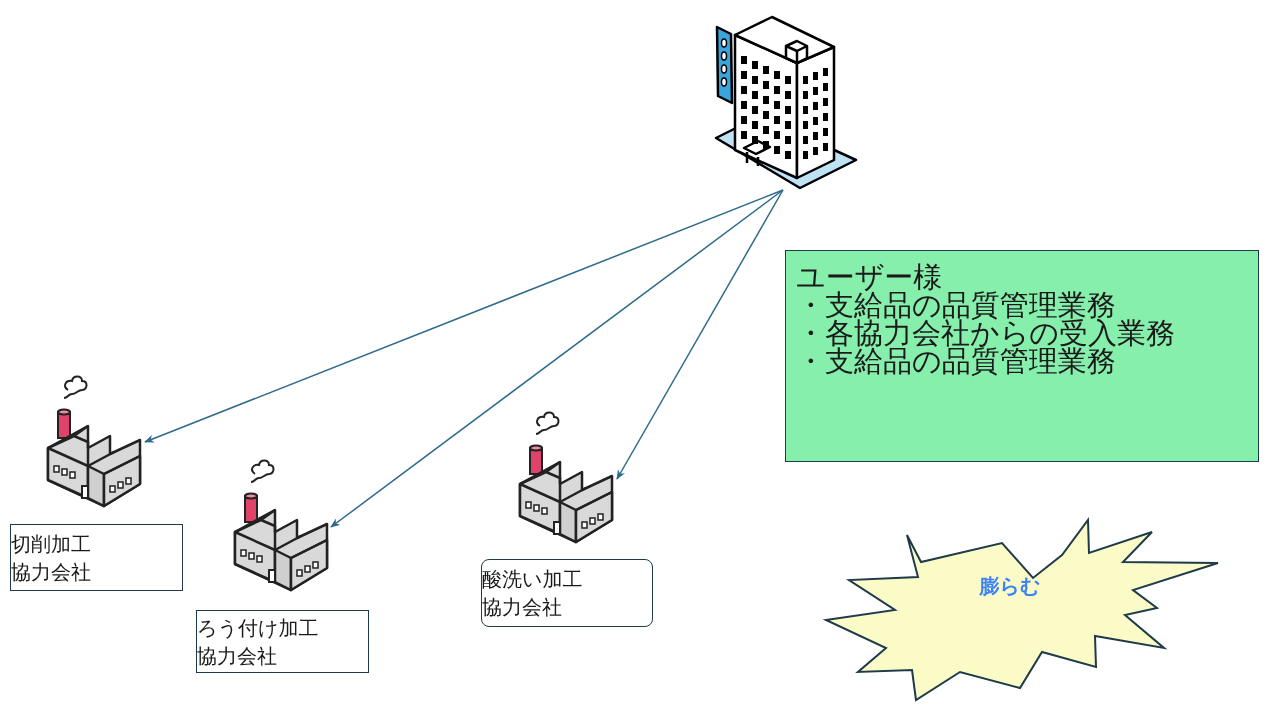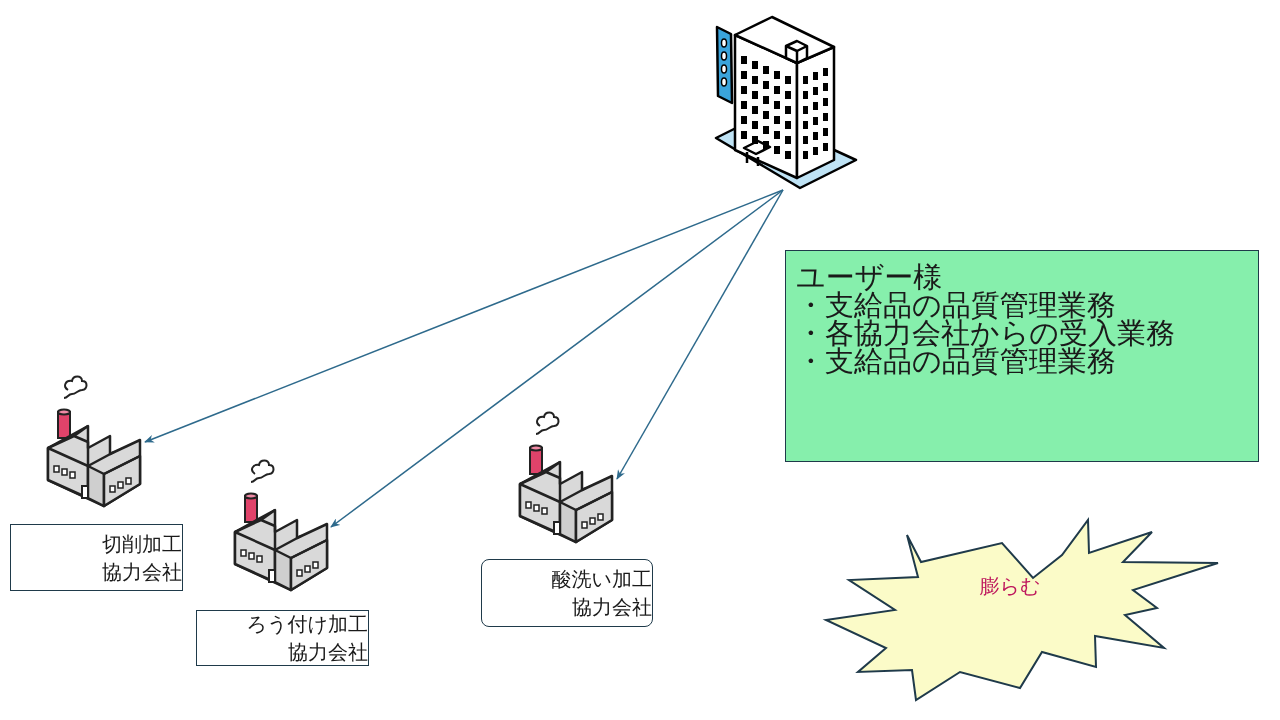--- a/index.html
+++ b/index.html
@@ -1,31 +1,31 @@
 <!DOCTYPE html>
 <html><head>
 <meta charset="utf-8">
 <style>
   html, body { margin:0; padding:0; background:#ffffff; }
   body { width:1280px; height:720px; position:relative; overflow:hidden;
          font-family:"DejaVu Sans", "Liberation Sans", sans-serif; color:#1a1a1a; }
   .stage { position:absolute; left:0; top:0; width:1280px; height:720px; }
   svg.layer { position:absolute; left:0; top:0; }
   .label-box { position:absolute; border:1.5px solid #1f3a4a; background:#fff;
-               box-sizing:border-box; text-align:right; font-size:20px; line-height:28px;
+               box-sizing:border-box; text-align:left; font-size:20px; line-height:28px;
                display:flex; flex-direction:column; justify-content:center; }
   .label-box span { display:block; }
   .info-box { position:absolute; left:785px; top:250px; width:474px; height:212px;
               border:1.5px solid #1f3a4a; box-sizing:border-box; background:#86efac;
               padding:12px 10px 0 10px; font-size:29px; line-height:28px; }
   .info-box .title { display:block; }
   .info-box .item { display:block; white-space:nowrap; }
   .info-box .item.last { margin-top:0; }
   .burst-text { position:absolute; left:920px; top:572px; width:180px; text-align:center;
-                color:#be185d; font-size:20px; line-height:28px; font-weight:normal; }
+                color:#3b82f6; font-size:20px; line-height:28px; font-weight:bold; }
   .burst-text span { display:block; }
 </style>
 </head>
 <body>
 
 <div class="stage">
 
   <svg class="layer" width="1280" height="720">
     <defs>
       <marker id="ah" markerWidth="10" markerHeight="8" refX="9" refY="4" orient="auto" markerUnits="userSpaceOnUse">
@@ -154,21 +154,21 @@
   </svg>
 
   <svg class="layer" width="1280" height="720">
     <polygon points="907,535 921,562 1002,543 1033,578 1062,555 1088,520 1089,553 1152,532 1123,562 1218,563 1133,590 1157,608 1125,615 1164,648 1095,636 1096,667 1042,652 1020,688 960,672 916,700 912,670 858,672 886,648 826,620 895,610 849,580 918,577" fill="#fbfbc8" stroke="#1f3a4a" stroke-width="2" stroke-linejoin="miter"></polygon>
   </svg>
 
   <div class="label-box" style="left:10px; top:524px; width:173px; height:67px;">
     <span>切削加工</span>
     <span>協力会社</span>
   </div>
-  <div class="label-box" style="left:196px; top:610px; width:173px; height:56px;">
+  <div class="label-box" style="left:196px; top:610px; width:173px; height:63px;">
     <span>ろう付け加工</span>
     <span>協力会社</span>
   </div>
   <div class="label-box" style="left:481px; top:559px; width:172px; height:68px;border-radius:8px;">
     <span>酸洗い加工</span>
     <span>協力会社</span>
   </div>
 
   <div class="info-box">
     <span class="title">ユーザー様</span>

